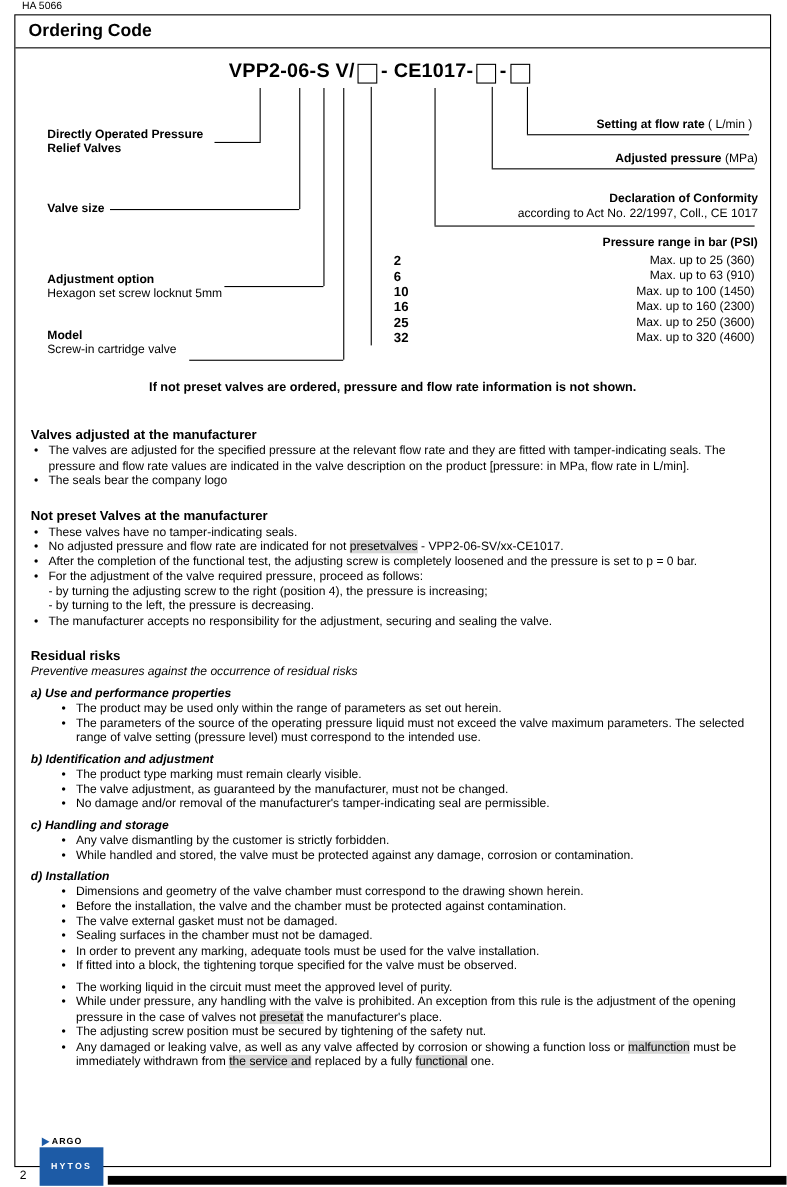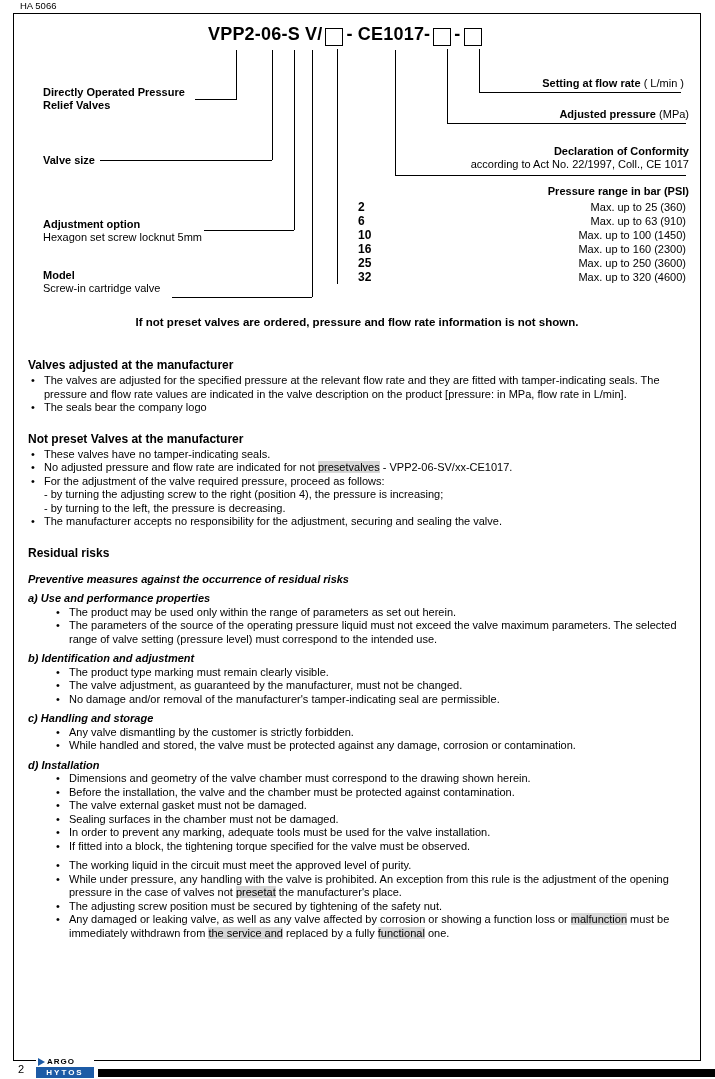--- a/index.html
+++ b/index.html
@@ -31,42 +31,45 @@
   .pr-row{display:flex;justify-content:space-between;height:14px;line-height:14px;}
   .pr-code{font-weight:bold;font-size:12px;}
   .note{position:absolute;left:0;right:0;top:302px;text-align:center;font-weight:bold;font-size:11.5px;}
   
   .content{padding:22px 14px 0;}
   .section{margin-top:17px;}
   .section.lvl2{margin-top:6px;}
   .section:first-child{margin-top:0;}
   .sec-heading{font-size:12px;font-weight:bold;line-height:14px;}
   .lvl2 .sec-heading{font-size:11px;font-style:italic;line-height:13.5px;}
-  .sec-sub{font-weight:bold;font-style:italic;margin-top:13px;line-height:13.5px;}
+  .sec-sub{font-weight:normal;font-style:italic;margin-top:2px;line-height:13.5px;}
   ul.bullets{list-style:none;margin:2px 0 0;padding:0;line-height:13.5px;}
   .lvl2 ul.bullets{margin-left:25px;margin-top:0;}
   li.bullet{position:relative;padding-left:16px;}
   li.bullet::before{content:"\2022";position:absolute;left:3px;}
   .subline{line-height:13.5px;}
   .hl{background:#d8d8d8;}
   
   .page-num{position:absolute;left:18px;bottom:4px;font-size:11px;}
   .footer-bar{position:absolute;left:98px;right:0;bottom:2px;height:8px;background:#000;}
   .logo{position:absolute;left:36px;bottom:1px;width:58px;font-size:8px;font-weight:bold;}
   .logo-top{display:flex;align-items:center;gap:2px;background:#fff;padding:1px 2px;letter-spacing:1px;}
   .logo-tri{width:0;height:0;border-left:7px solid #1d5ba6;border-top:4px solid transparent;border-bottom:4px solid transparent;}
-  .logo-bottom{background:#1d5ba6;color:#fff;text-align:center;padding:1px 0;letter-spacing:2px;}
+  .logo-bottom{background:#1d5ba6;color:#fff;text-align:center;padding:13px 0;letter-spacing:2px;}
 </style>
 </head>
 <body>
 
 <div class="doc-code">HA 5066</div>
 
 <div class="sheet">
 
+  <div class="sheet-header">
+    <span class="sheet-title">Ordering Code</span>
+  </div>
 
   <div class="diagram">
 
     <div class="code-row">
       <span>VPP2-06-S V/</span>
       <span class="code-box"></span>
       <span>- CE1017-</span>
       <span class="code-box"></span>
       <span>-</span>
       <span class="code-box"></span>
@@ -162,20 +165,21 @@
         <ul class="bullets">
           <li class="bullet">The valves are adjusted for the specified pressure at the relevant flow rate and they are fitted with tamper-indicating seals. The pressure and flow rate values are indicated in the valve description on the product [pressure: in MPa, flow rate in L/min].</li>
           <li class="bullet">The seals bear the company logo</li>
         </ul>
       </div>
       <div class="section lvl1">
         <div class="sec-heading">Not preset Valves at the manufacturer</div>
         <ul class="bullets">
           <li class="bullet">These valves have no tamper-indicating seals.</li>
           <li class="bullet"><span>No adjusted pressure and flow rate are indicated for not </span><span class="hl">presetvalves</span><span> - VPP2-06-SV/xx-CE1017.</span></li>
+          <li class="bullet">After the completion of the functional test, the adjusting screw is completely loosened and the pressure is set to p = 0 bar.</li>
           <li class="bullet">For the adjustment of the valve required pressure, proceed as follows:<div class="subline">- by turning the adjusting screw to the right (position 4), the pressure is increasing;</div><div class="subline">- by turning to the left, the pressure is decreasing.</div></li>
           <li class="bullet">The manufacturer accepts no responsibility for the adjustment, securing and sealing the valve.</li>
         </ul>
       </div>
       <div class="section lvl1">
         <div class="sec-heading">Residual risks</div>
         <div class="sec-sub">Preventive measures against the occurrence of residual risks</div>
       </div>
       <div class="section lvl2">
         <div class="sec-heading">a) Use and performance properties</div>

